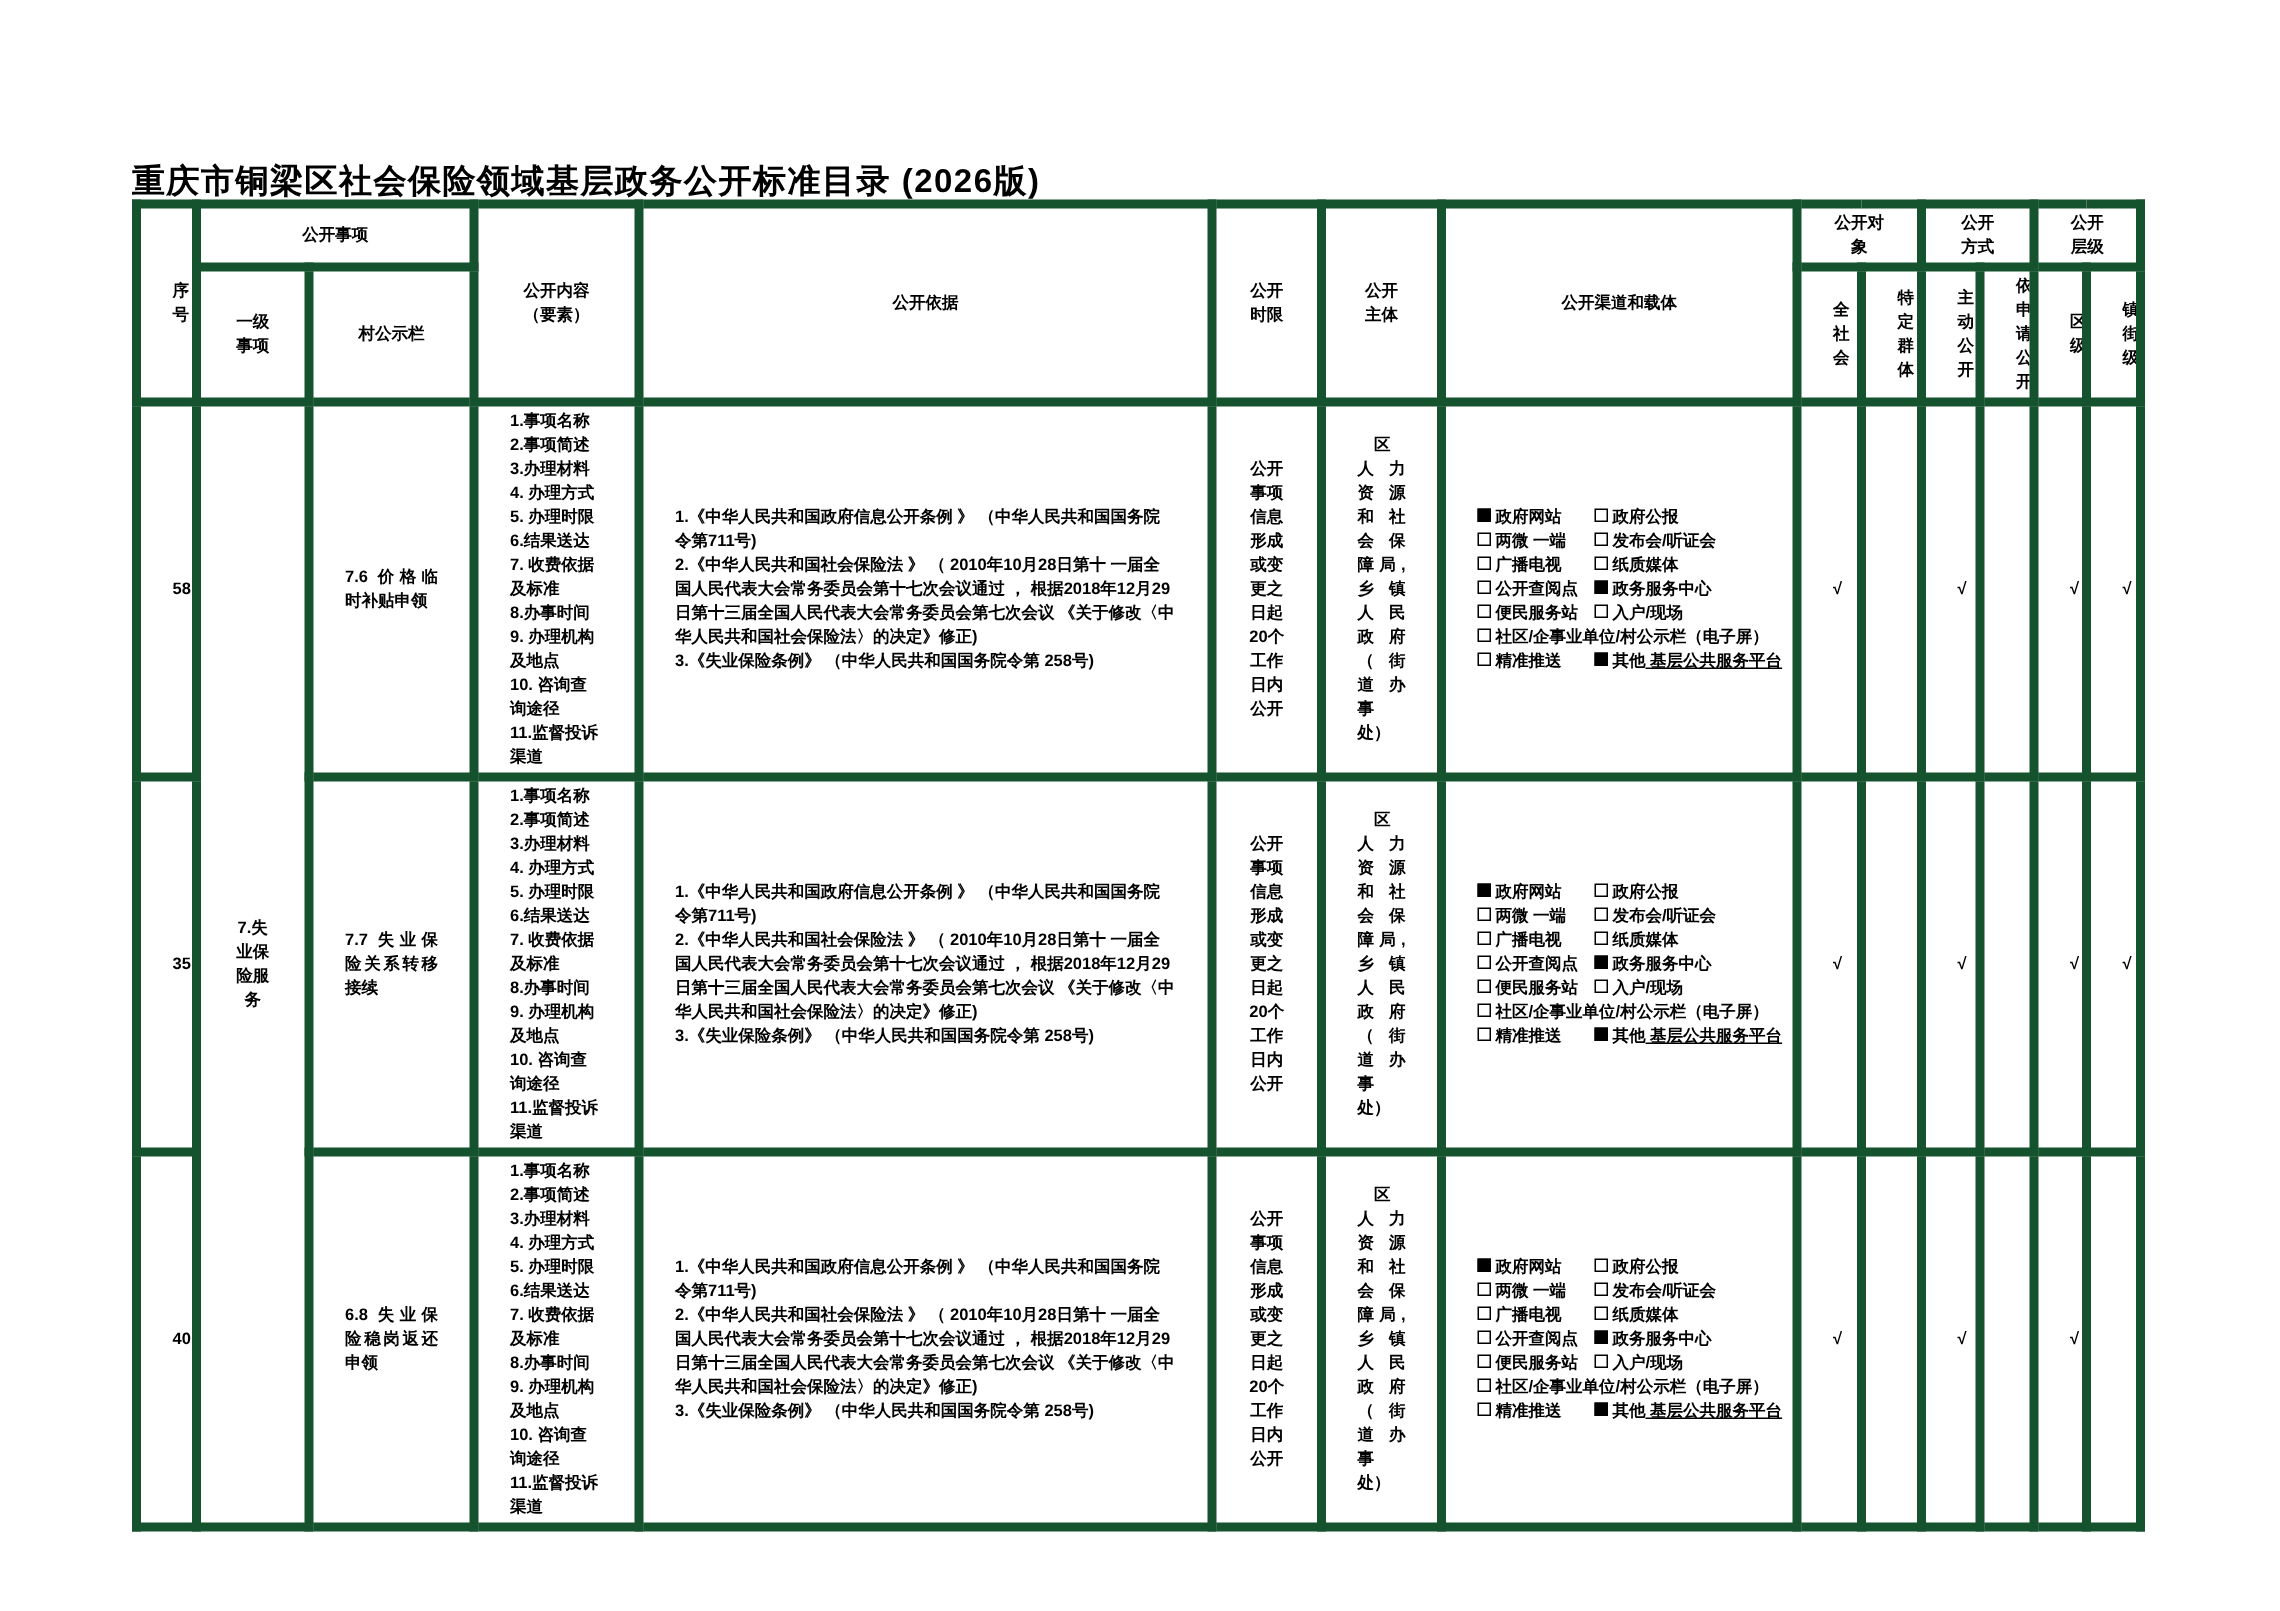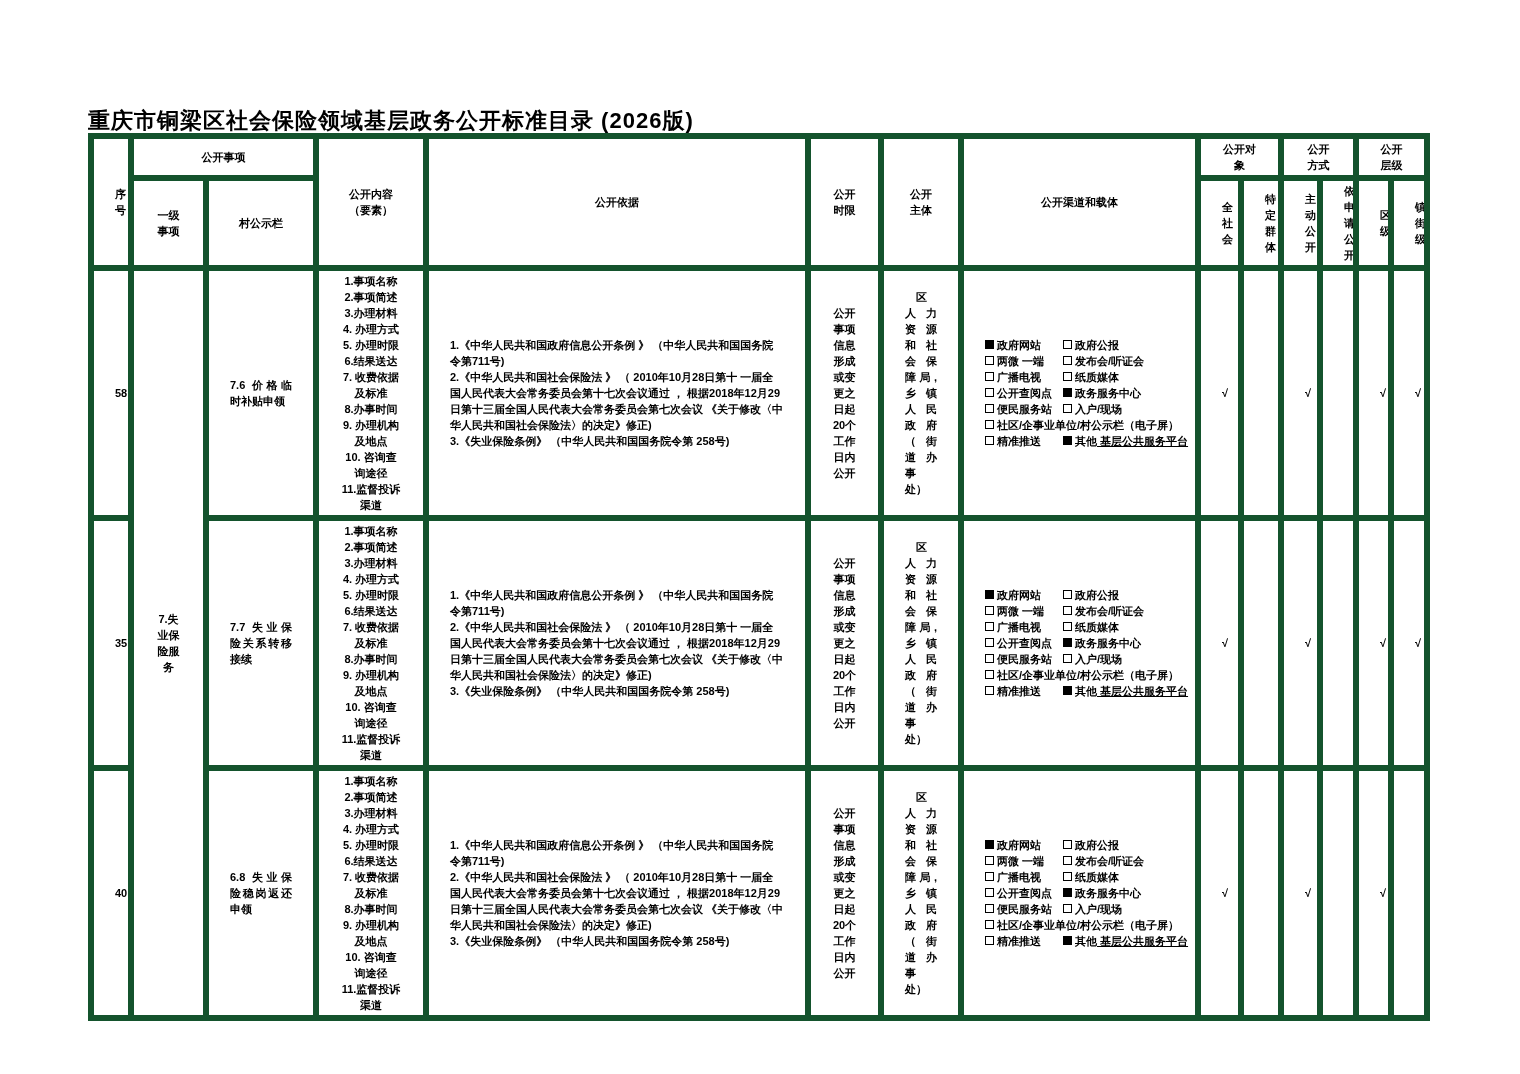--- a/index.html
+++ b/index.html
@@ -25,21 +25,21 @@
   }
   tr.hr1{height:19px;}
   tr.hr2{height:46px;}
   tr.r58{height:232px;}
   tr.r59{height:228px;}
   tr.r60{height:235px;}
   th{text-align:center;white-space:pre-line;line-height:14px;}
   td.seq{text-align:center;}
   td.lvl1{text-align:center;font-size:17px;line-height:26px;padding:2px 4px;}
   td.lvl2{text-align:justify;padding:4px 7px;}
-  td.content{text-align:center;white-space:pre-line;padding:4px 8px;}
+  td.content{text-align:left;white-space:pre-line;padding:4px 8px;}
   td.basis{text-align:left;white-space:pre-line;padding:4px 8px;line-height:16px;}
   td.time{text-align:center;padding:4px 7px;}
   td.subject{text-align:justify;padding:4px 8px;text-indent:1em;}
   td.channels{padding:4px 6px;}
   td.check{text-align:center;}
   .channel-line{display:flex;line-height:16px;white-space:nowrap;}
   .ch-item:first-child{min-width:78px;}
   .box{
     display:inline-block;width:7px;height:7px;border:1px solid #000;
     margin-right:3px;vertical-align:baseline;

